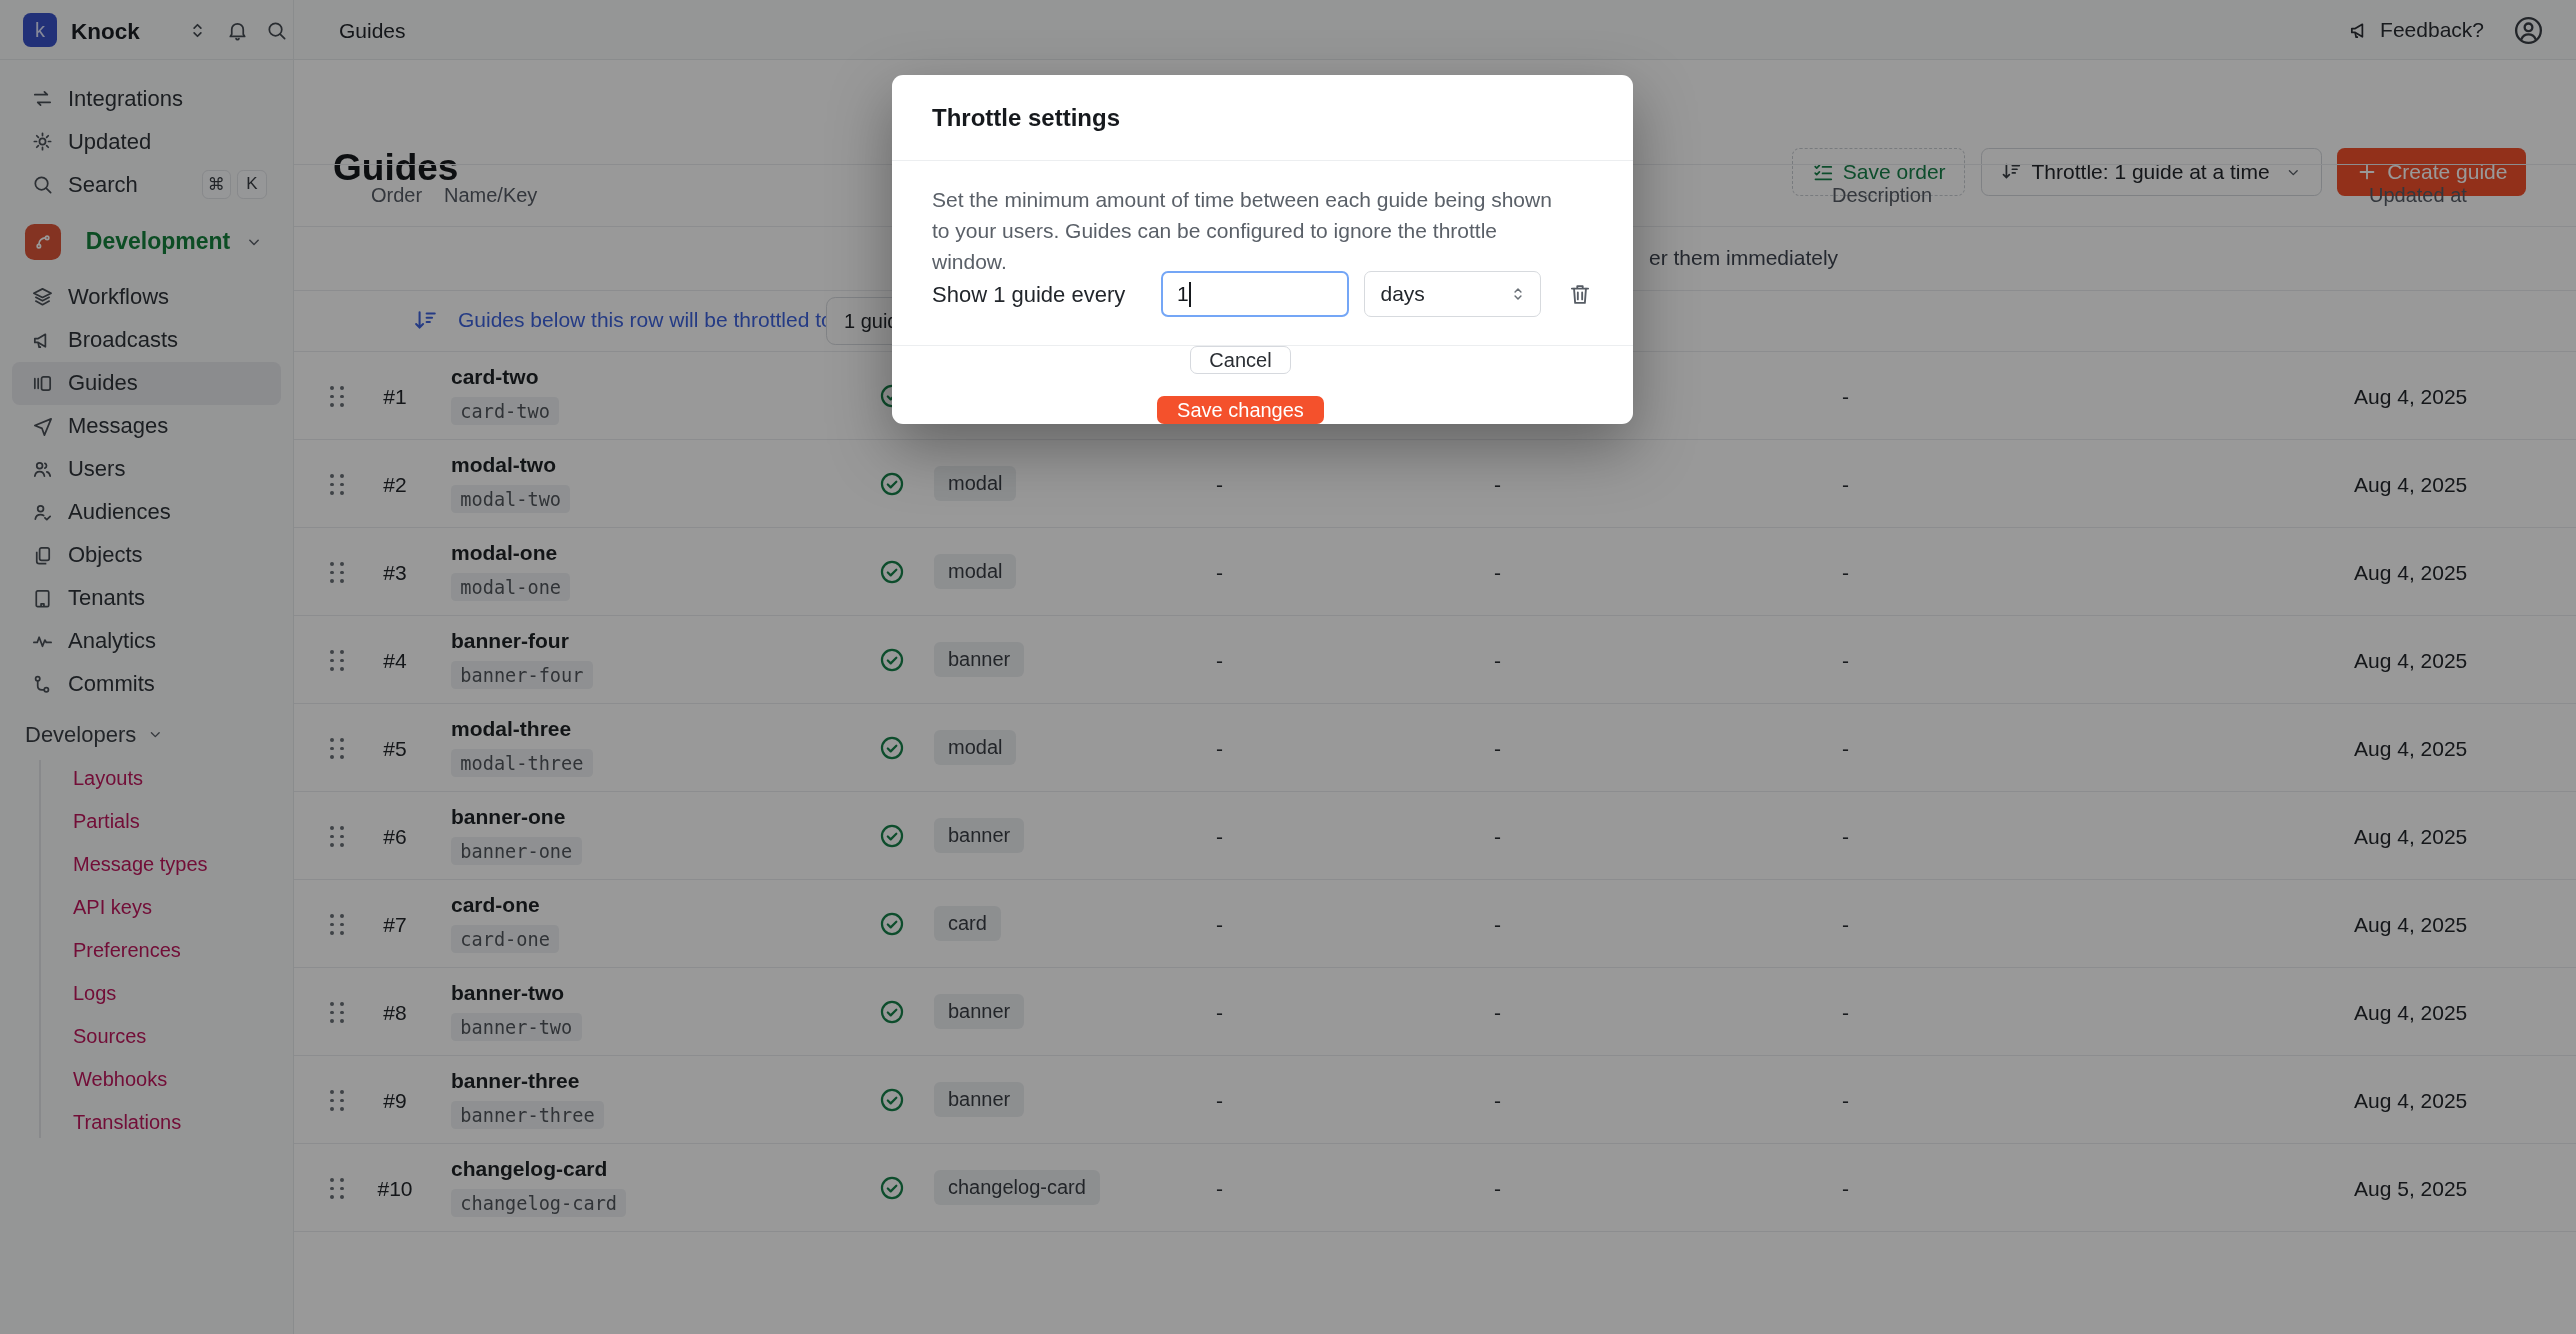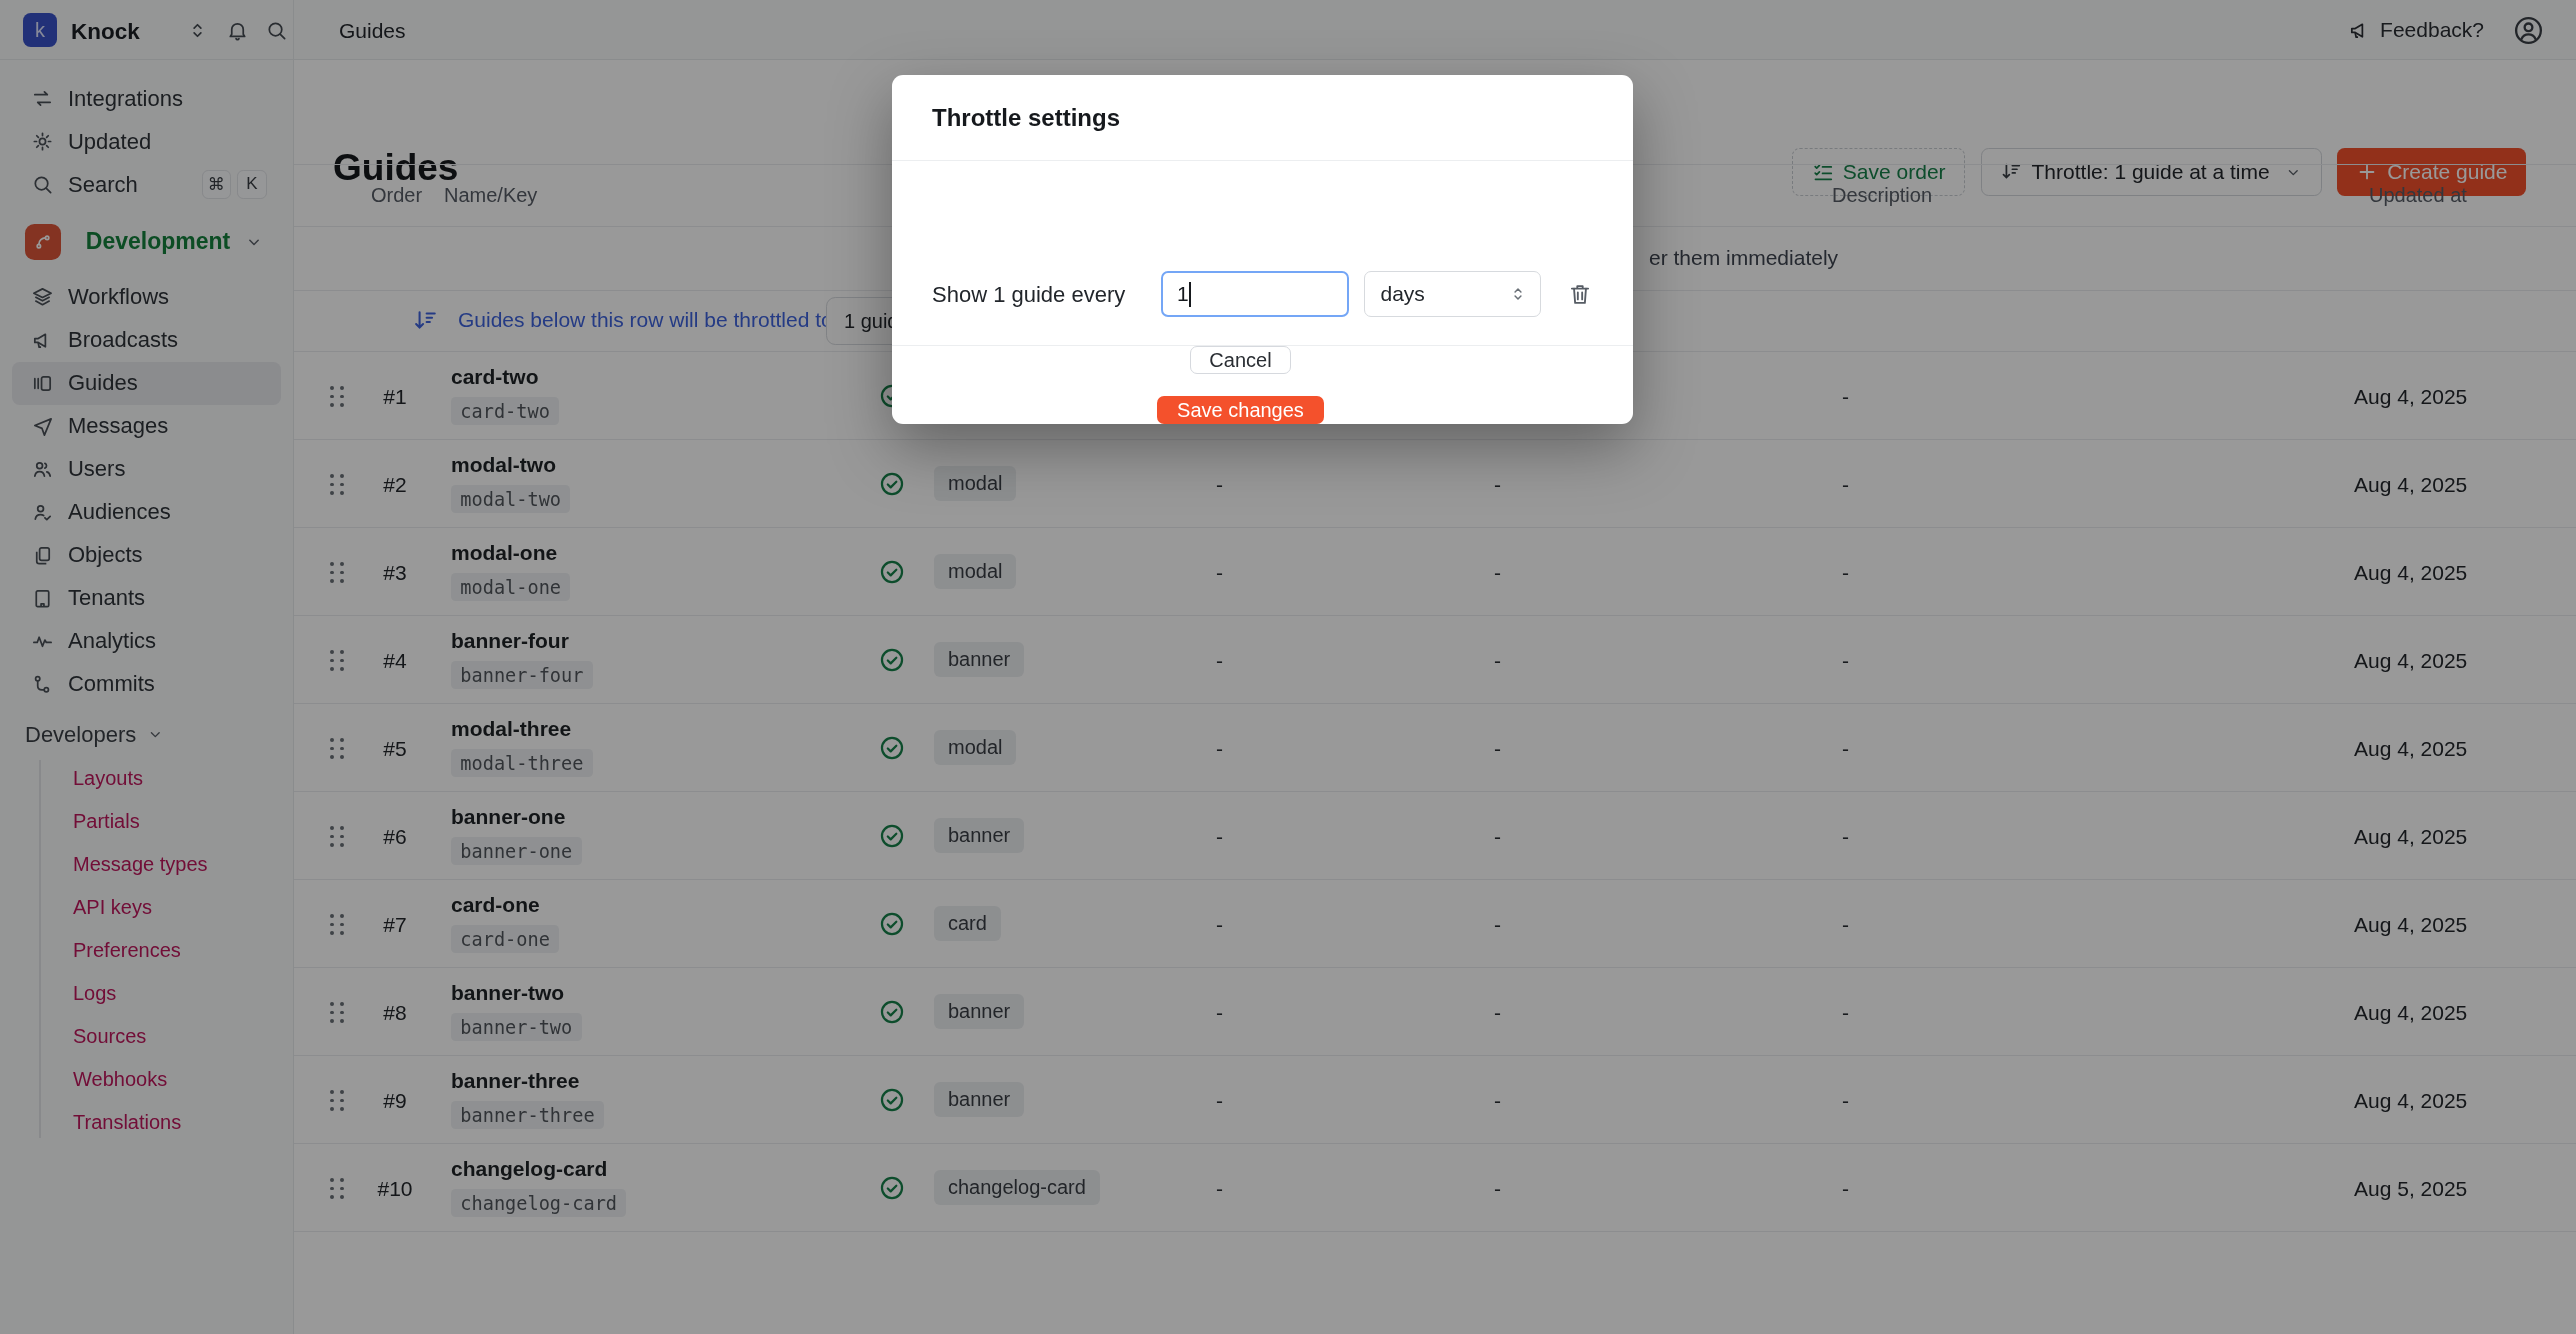--- a/index.html
+++ b/index.html
@@ -610,20 +610,23 @@
 
   </div>
 </div>
 
 <div class="overlay"></div>
 
 <div class="modal">
   <div class="modal-header">
     <span class="modal-title">Throttle settings</span>
   </div>
+  <div class="modal-body">
+    <p class="modal-desc">Set the minimum amount of time between each guide being shown to your users. Guides can be configured to ignore the throttle window.</p>
+  </div>
   <div class="form-row">
     <span class="form-label">Show 1 guide every</span>
     <div class="interval-input">
       <span>1</span>
         <span class="caret"></span>
     </div>
     <div class="unit-select">
       <span>days</span>
       <span class="stepper">
         <svg width="20" height="20" viewBox="0 0 24 24" fill="none" stroke="currentColor" stroke-width="1.8" stroke-linecap="round" stroke-linejoin="round">

